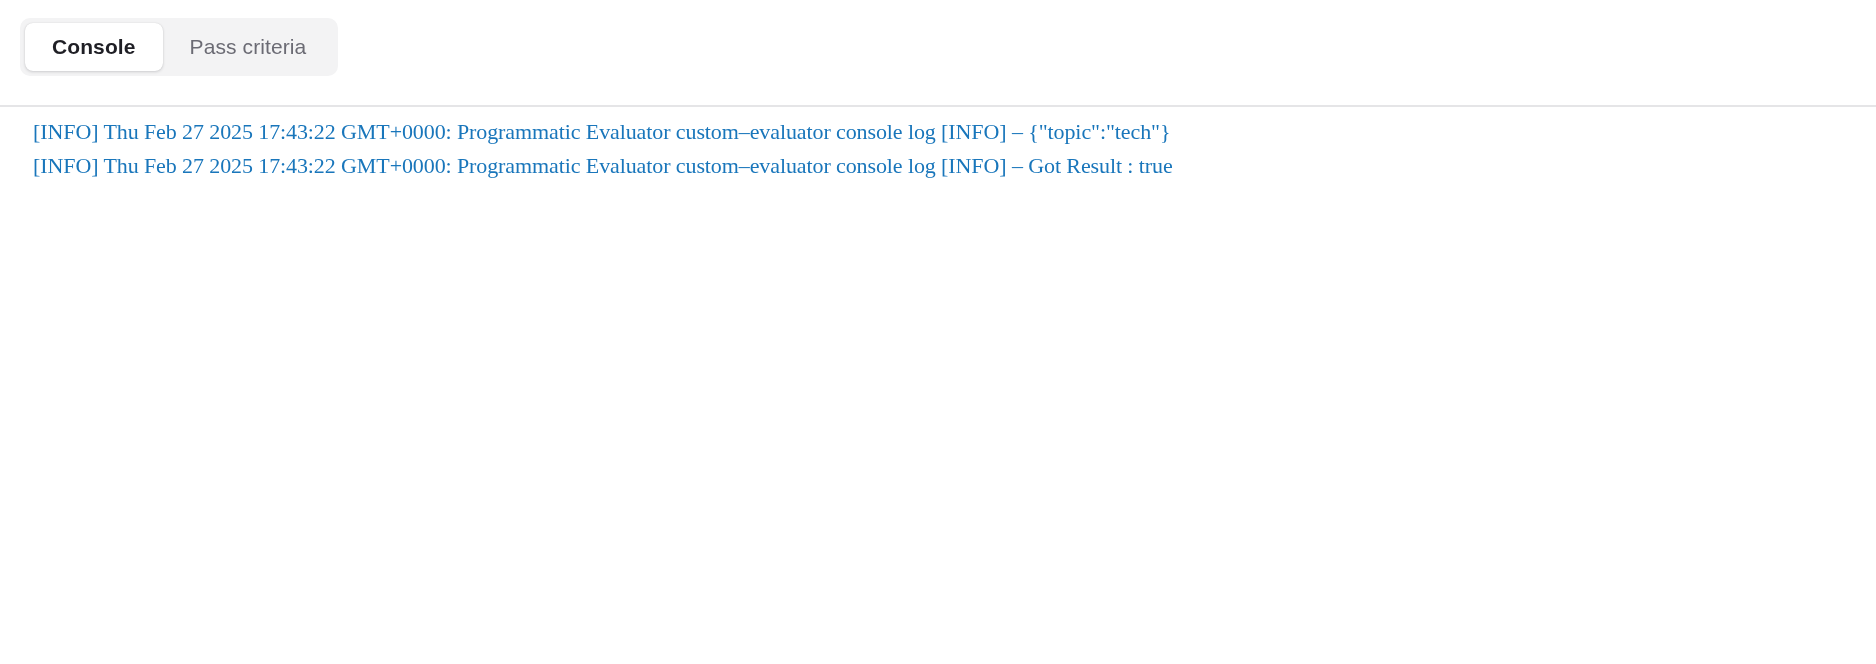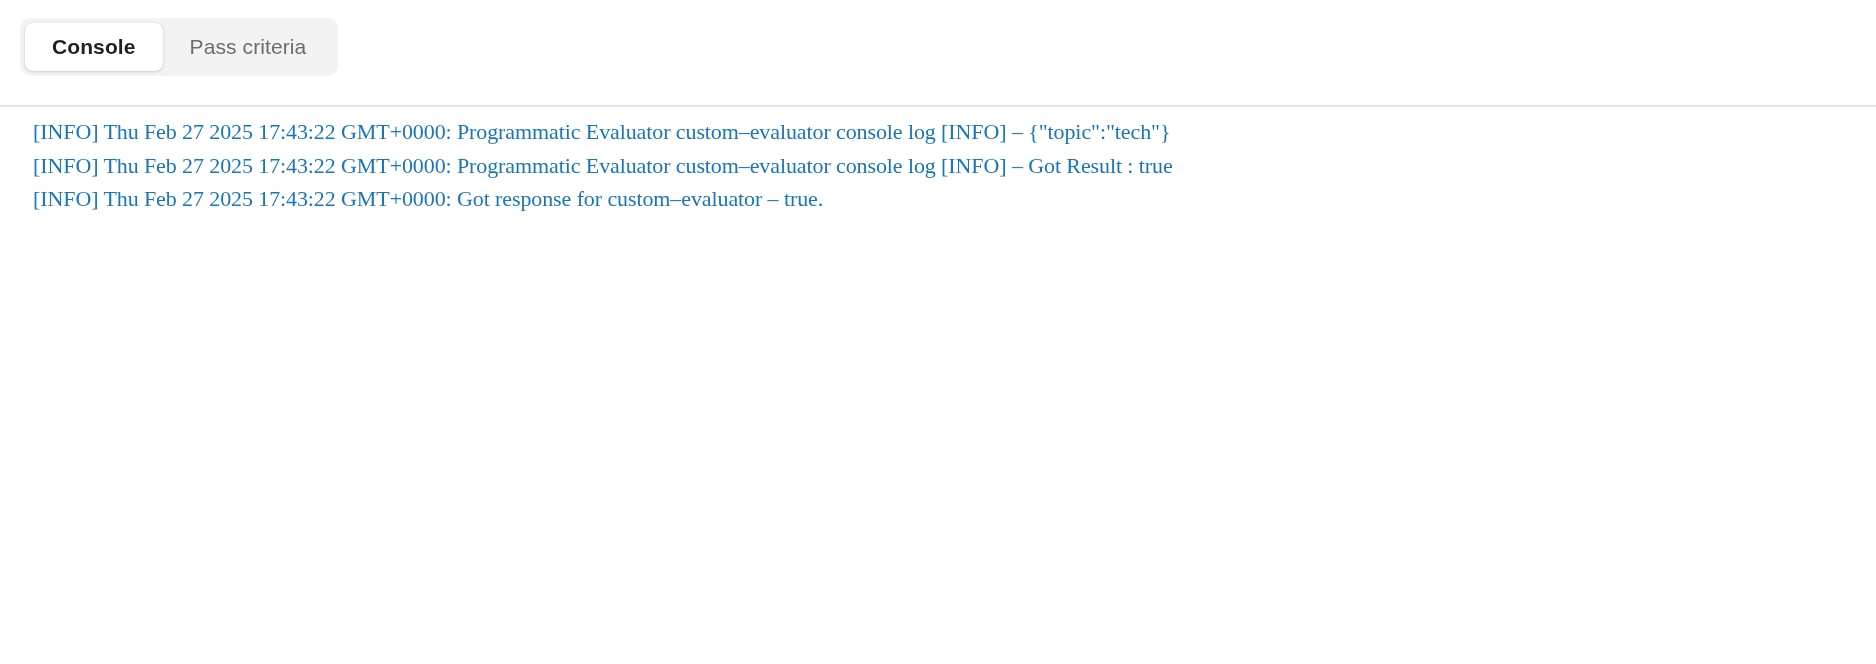--- a/index.html
+++ b/index.html
@@ -101,16 +101,15 @@
   <div class="tabbar">
     <div class="tab-group">
       <button class="tab active">Console</button>
       <button class="tab inactive">Pass criteria</button>
     </div>
   </div>
 
   <div class="console">
     <div class="log-line">[INFO] Thu Feb 27 2025 17:43:22 GMT+0000: Programmatic Evaluator custom–evaluator console log [INFO] – {"topic":"tech"}</div>
     <div class="log-line">[INFO] Thu Feb 27 2025 17:43:22 GMT+0000: Programmatic Evaluator custom–evaluator console log [INFO] – Got Result : true</div>
-    <div class="log-line">[INFO] Thu Feb 27 2025 17:43:22 GMT+0000: Got response for custom–evaluator – true.</div>
   </div>
 
 </div>
 
 </body></html>

